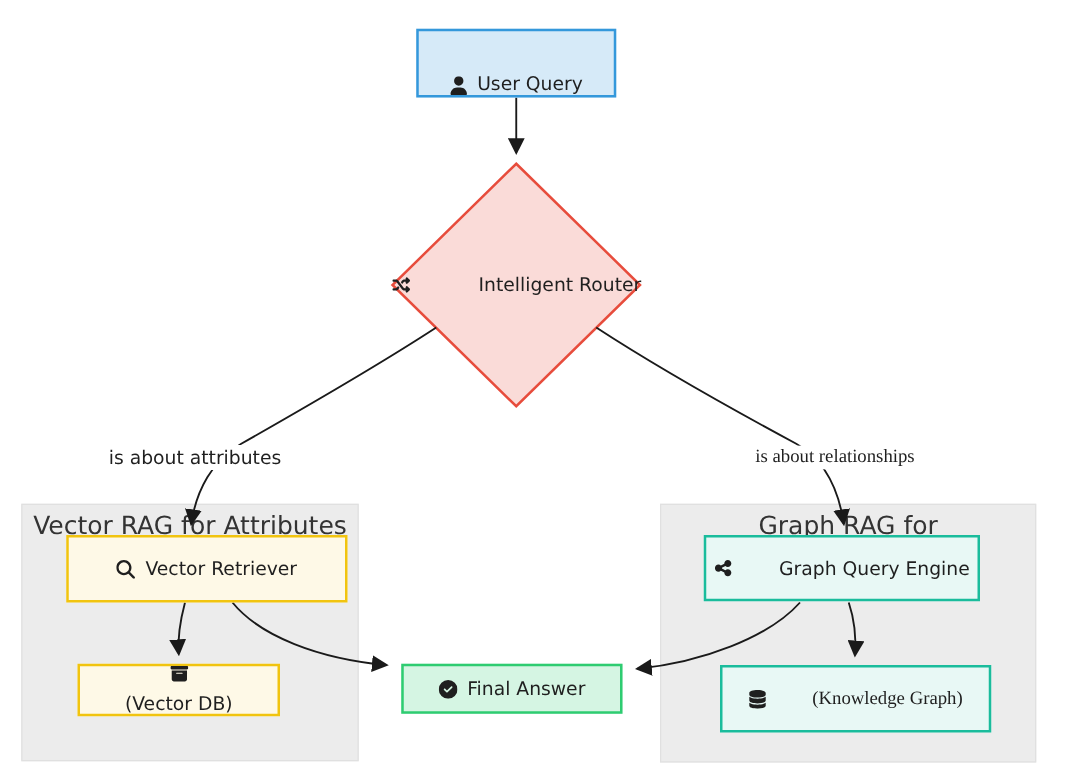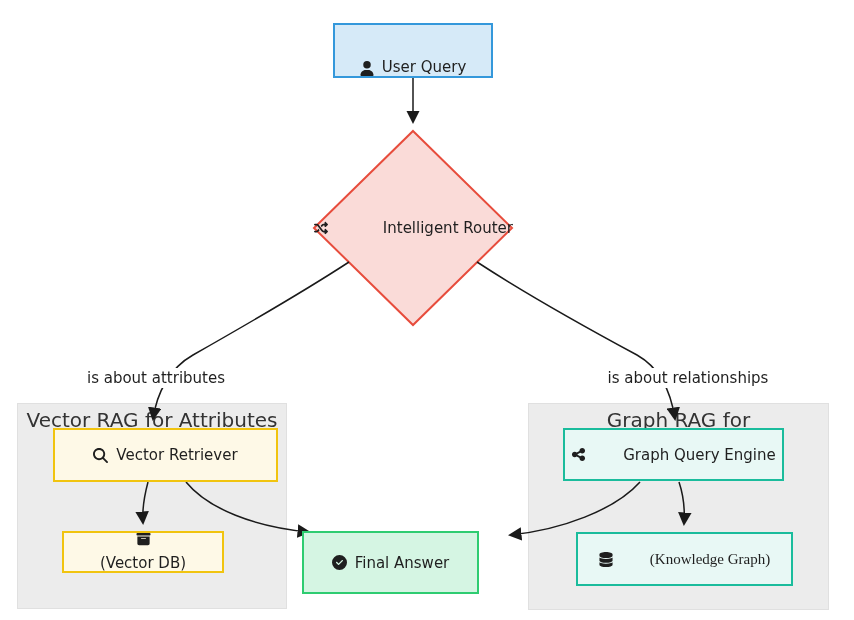--- a/index.html
+++ b/index.html
@@ -59,21 +59,21 @@
   .node .icon svg { display: block; fill: var(--text, #1f1f1f); }
 
   .node-blue   { background: var(--blue-fill, #d6eaf8);   border-color: var(--blue-border, #3498db); }
   .node-yellow { background: var(--yellow-fill, #fef9e7); border-color: var(--yellow-border, #f1c40f); }
   .node-teal   { background: var(--teal-fill, #e8f8f5);   border-color: var(--teal-border, #1abc9c); gap: 37px; }
   .node-green  { background: var(--green-fill, #d5f5e3);  border-color: var(--green-border, #2ecc71); }
 
   .node-user-query       { left: 333px; top: 23px;  width: 160px; height: 55px; align-items: flex-end; }
   .node-vector-retriever { left: 53px;  top: 428px; width: 225px; height: 54px; }
   .node-vector-db        { left: 62px;  top: 531px; width: 162px; height: 42px; flex-direction: column; }
-  .node-final-answer     { left: 302px; top: 531px; width: 177px; height: 63px; text-align: center; }
+  .node-final-answer     { left: 321px; top: 531px; width: 177px; height: 40px; text-align: center; }
   .node-graph-engine     { left: 563px; top: 428px; width: 221px; height: 53px; }
   .node-knowledge-graph  { left: 576px; top: 532px; width: 217px; height: 54px; font-family: Liberation Serif, serif; }
 
   
   .diamond-label {
     position: absolute;
     left: 313px; top: 212px; width: 200px; height: 32px;
     display: flex; align-items: center; justify-content: space-between;
     gap: 7px; font-size: 15px; z-index: 3;
   }
@@ -82,24 +82,23 @@
   
   .edge-label {
     position: absolute;
     transform: translate(-50%, -50%);
     background: var(--background, #ffffff);
     padding: 1px 4px;
     font-size: 15px;
     white-space: nowrap;
     z-index: 3;
     color: var(--text, #1f1f1f);
-    margin-top: 12px;
   }
   .edge-label-attributes    { left: 156px; top: 366px; }
-  .edge-label-relationships { left: 688px; top: 366px; }
+  .edge-label-relationships { left: 668px; top: 366px; font-family: Liberation Serif, serif; }
 </style>
 </head>
 <body>
 
 <div class="canvas">
 
   <div class="cluster cluster-vector">
     <div class="cluster-title">Vector RAG for Attributes</div>
   </div>
   <div class="cluster cluster-graph">

